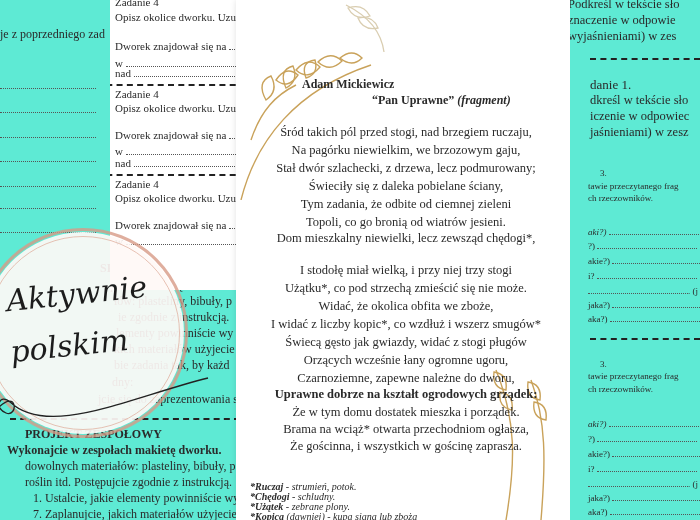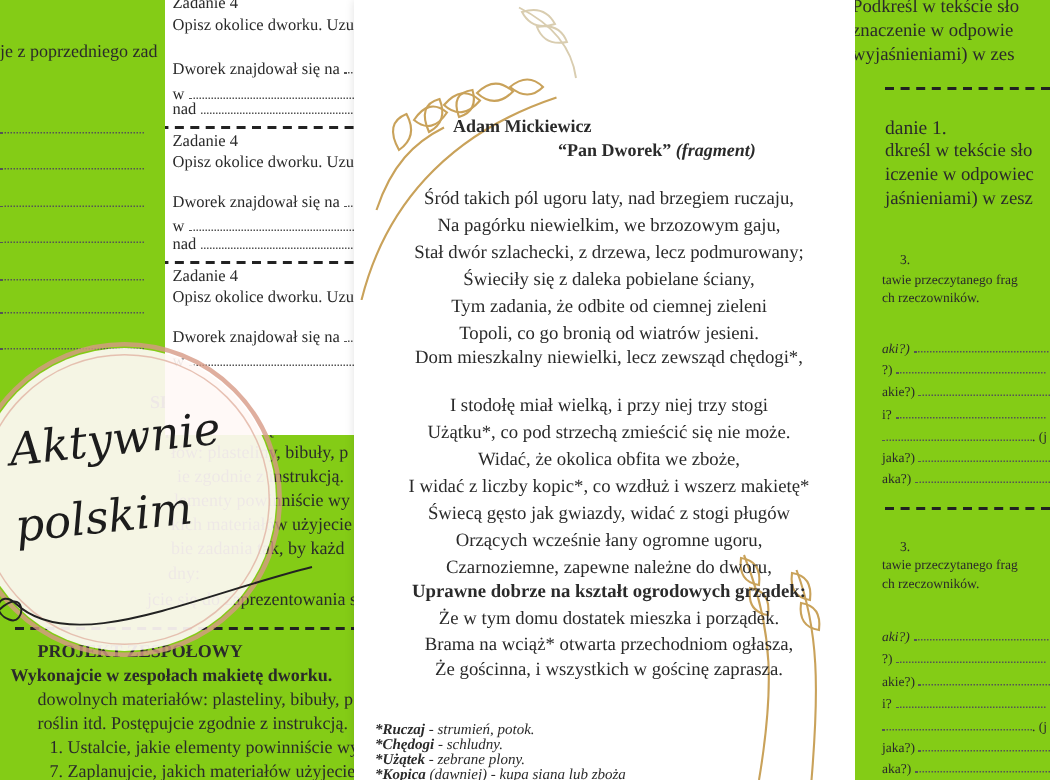--- a/index.html
+++ b/index.html
@@ -1,17 +1,17 @@
 <!DOCTYPE html>
 <html><head>
 <meta charset="utf-8">
 <style>
   html,body{margin:0;padding:0;}
   body{width:700px;height:520px;overflow:hidden;position:relative;background:#f4f4f4;font-family:"Liberation Serif","DejaVu Serif",serif;color:#2a2a2a;}
-  .page{position:absolute;background:#84cc16;overflow:hidden;}
+  .page{position:absolute;background:#5eead4;overflow:hidden;}
   .dots{border-bottom:1px dotted #555;display:inline-block;}
   .dash{border-top:2px dashed #222;position:absolute;}
   .t{position:absolute;white-space:nowrap;font-size:11px;line-height:13px;}
   .b{font-weight:bold;}
   .i{font-style:italic;}
 
   
   #p-left{left:0;top:0;width:245px;height:520px;}
   
   #p-mid{left:110px;top:0;width:135px;height:290px;background:#fff;}
@@ -125,36 +125,36 @@
       <path d="M55 160 C 60 100, 60 60, 45 20"></path>
       <path d="M8 12 q14 2 12 18 q-14 -2 -12 -18z"></path>
       <path d="M14 32 q14 2 12 18 q-14 -2 -12 -18z"></path>
       <path d="M42 22 q14 2 12 18 q-14 -2 -12 -18z"></path>
       <path d="M48 42 q14 2 12 18 q-14 -2 -12 -18z"></path>
     </g>
   </svg>
 
   <div class="t b" style="left:66px;top:78px;font-size:12px;">Adam Mickiewicz</div>
   <div class="t b" style="left:136px;top:94px;font-size:12px;">
-    <span>“Pan Dworek”</span>
+    <span>“Pan Uprawne”</span>
     <span class="i">(fragment)</span>
   </div>
 
-  <div class="poem-line" style="top:124px;">Śród takich pól ugoru laty, nad brzegiem ruczaju,</div>
+  <div class="poem-line" style="top:124px;">Śród takich pól przed stogi, nad brzegiem ruczaju,</div>
   <div class="poem-line" style="top:142px;">Na pagórku niewielkim, we brzozowym gaju,</div>
   <div class="poem-line" style="top:160px;">Stał dwór szlachecki, z drzewa, lecz podmurowany;</div>
   <div class="poem-line" style="top:178px;">Świeciły się z daleka pobielane ściany,</div>
   <div class="poem-line" style="top:196px;">Tym zadania, że odbite od ciemnej zieleni</div>
   <div class="poem-line" style="top:214px;">Topoli, co go bronią od wiatrów jesieni.</div>
   <div class="poem-line" style="top:230px;">Dom mieszkalny niewielki, lecz zewsząd chędogi*,</div>
 
   <div class="poem-line" style="top:262px;">I stodołę miał wielką, i przy niej trzy stogi</div>
   <div class="poem-line" style="top:280px;">Użątku*, co pod strzechą zmieścić się nie może.</div>
   <div class="poem-line" style="top:298px;">Widać, że okolica obfita we zboże,</div>
-  <div class="poem-line" style="top:316px;">I widać z liczby kopic*, co wzdłuż i wszerz makietę*</div>
+  <div class="poem-line" style="top:316px;">I widać z liczby kopic*, co wzdłuż i wszerz smugów*</div>
   <div class="poem-line" style="top:334px;">Świecą gęsto jak gwiazdy, widać z stogi pługów</div>
   <div class="poem-line" style="top:352px;">Orzących wcześnie łany ogromne ugoru,</div>
   <div class="poem-line" style="top:370px;">Czarnoziemne, zapewne należne do dworu,</div>
   <div class="poem-line" style="top:386px;font-weight:bold;">Uprawne dobrze na kształt ogrodowych grządek:</div>
   <div class="poem-line" style="top:404px;">Że w tym domu dostatek mieszka i porządek.</div>
   <div class="poem-line" style="top:421px;">Brama na wciąż* otwarta przechodniom ogłasza,</div>
   <div class="poem-line" style="top:438px;">Że gościnna, i wszystkich w gościnę zaprasza.</div>
 
   <div class="gloss" style="top:482px;"><span class="term">*Ruczaj</span><span> - strumień, potok.</span></div>
   <div class="gloss" style="top:492px;"><span class="term">*Chędogi</span><span> - schludny.</span></div>

